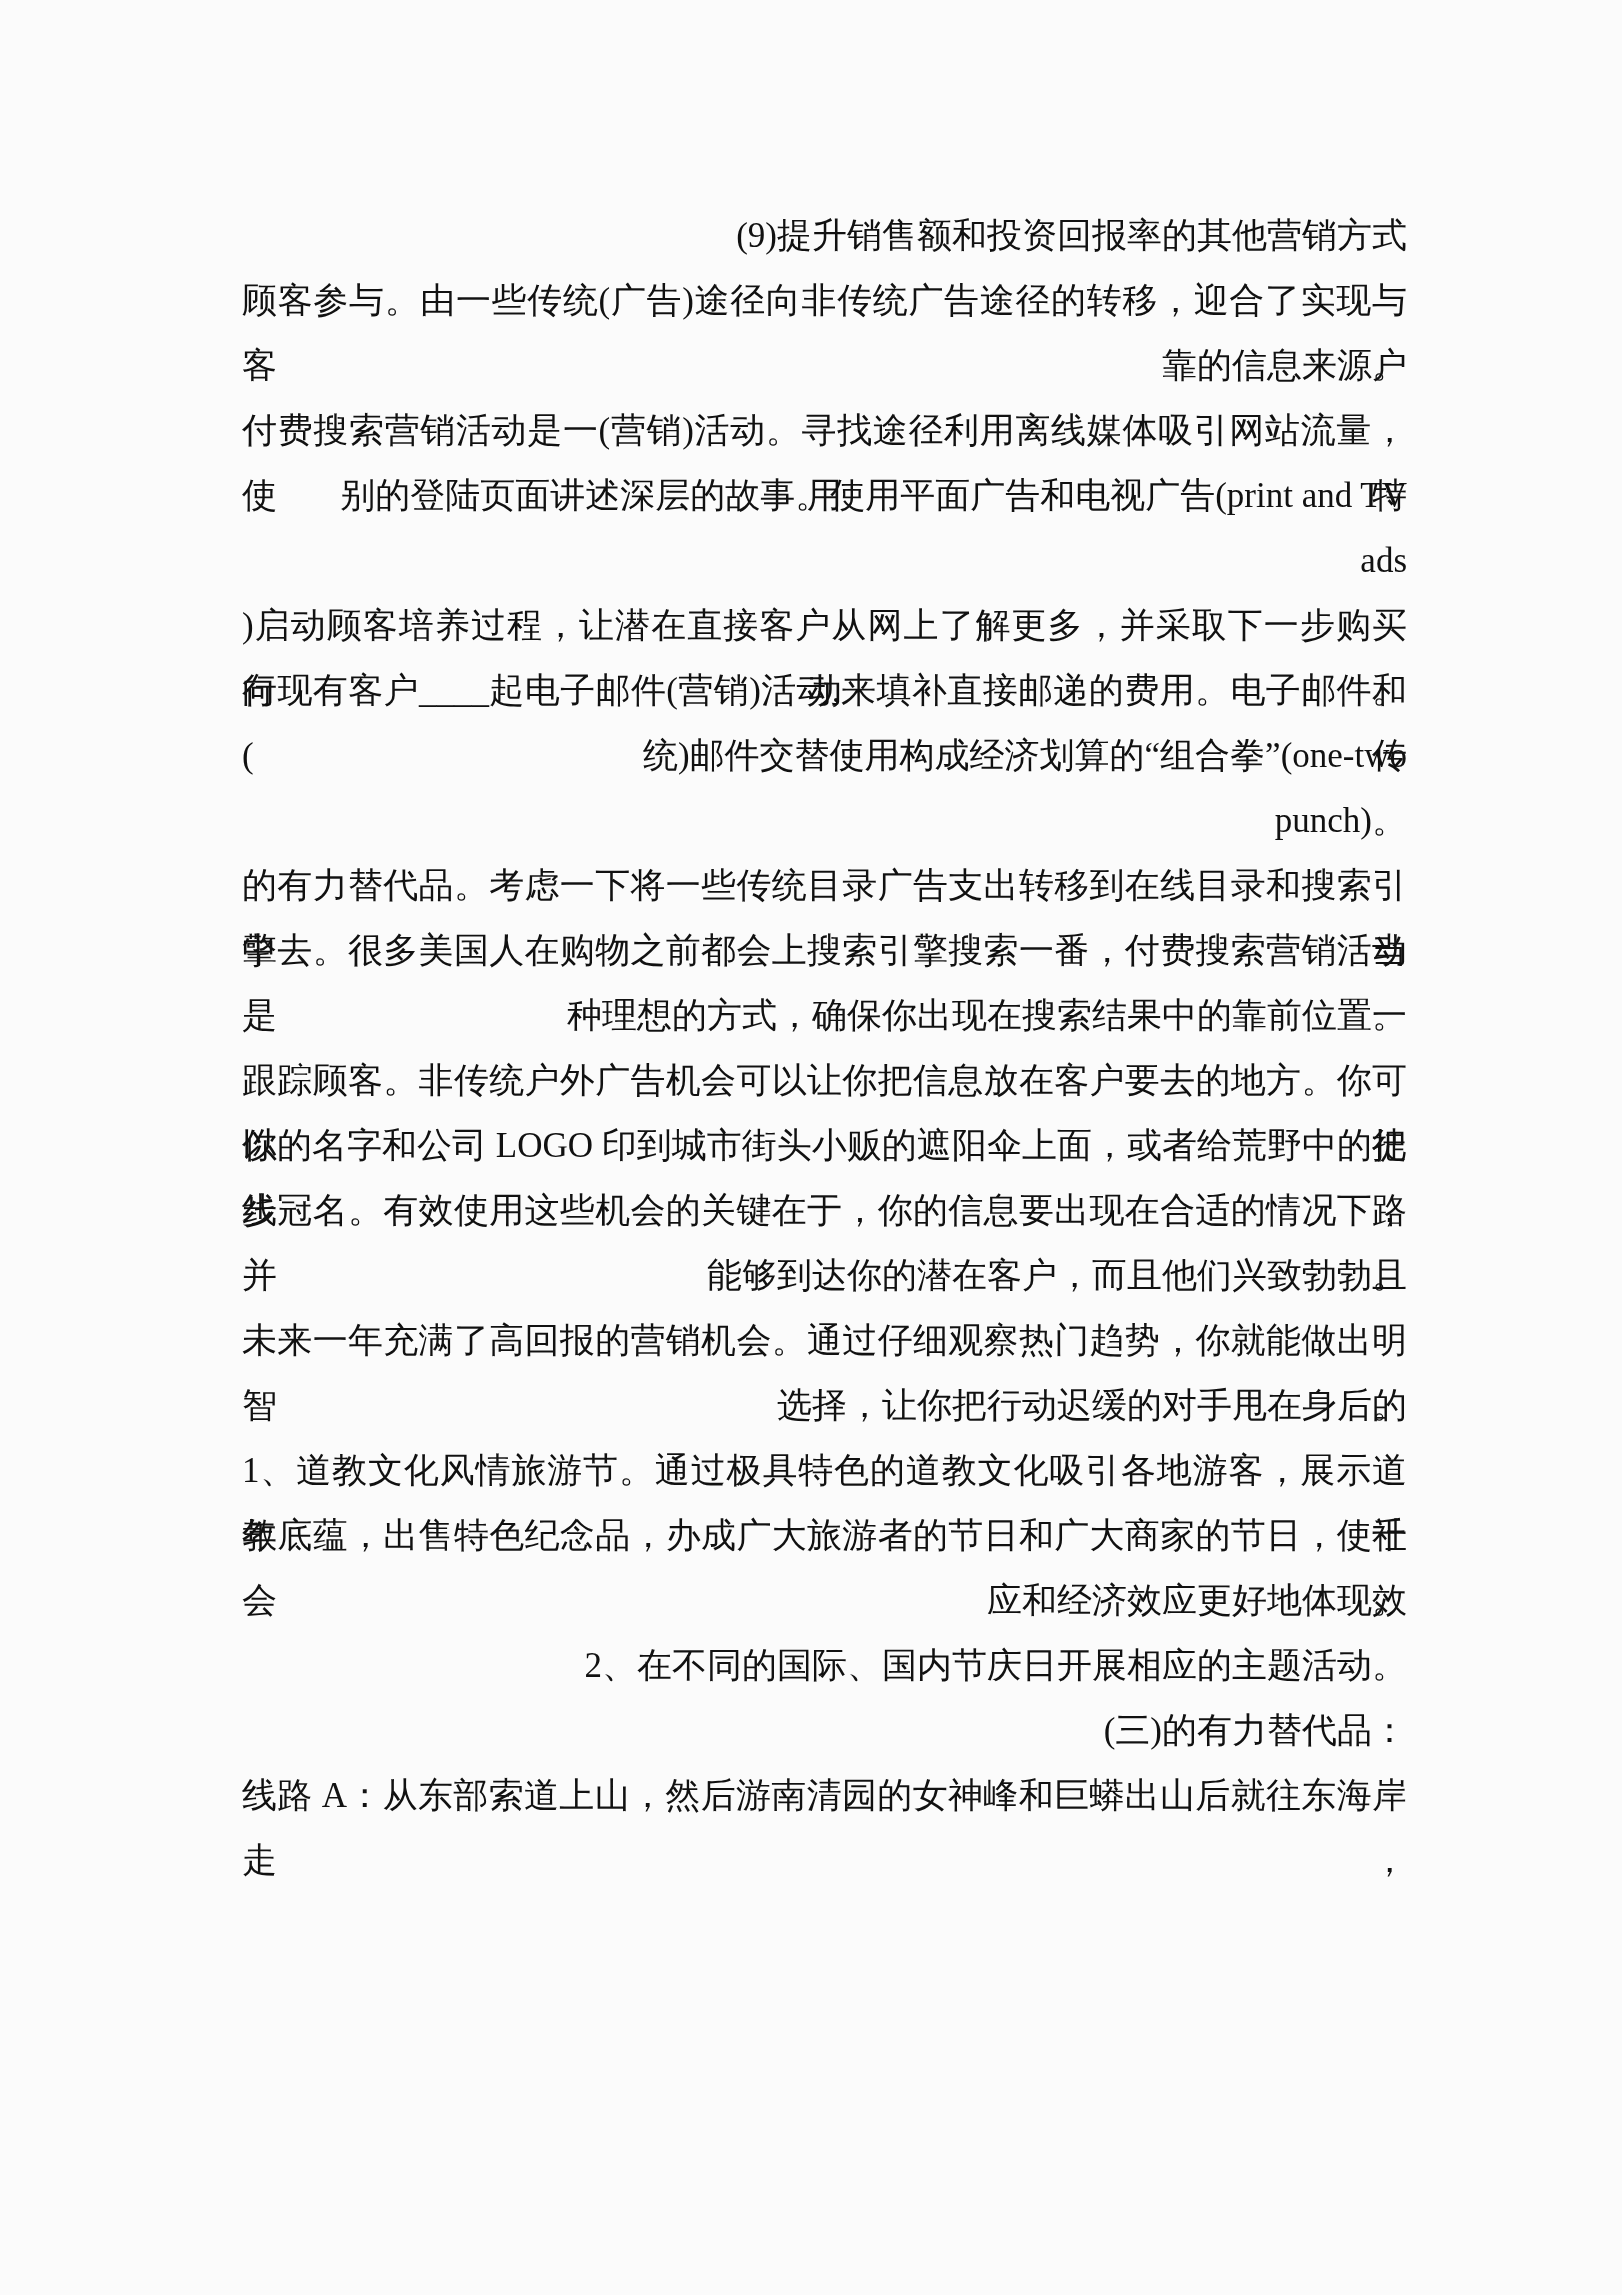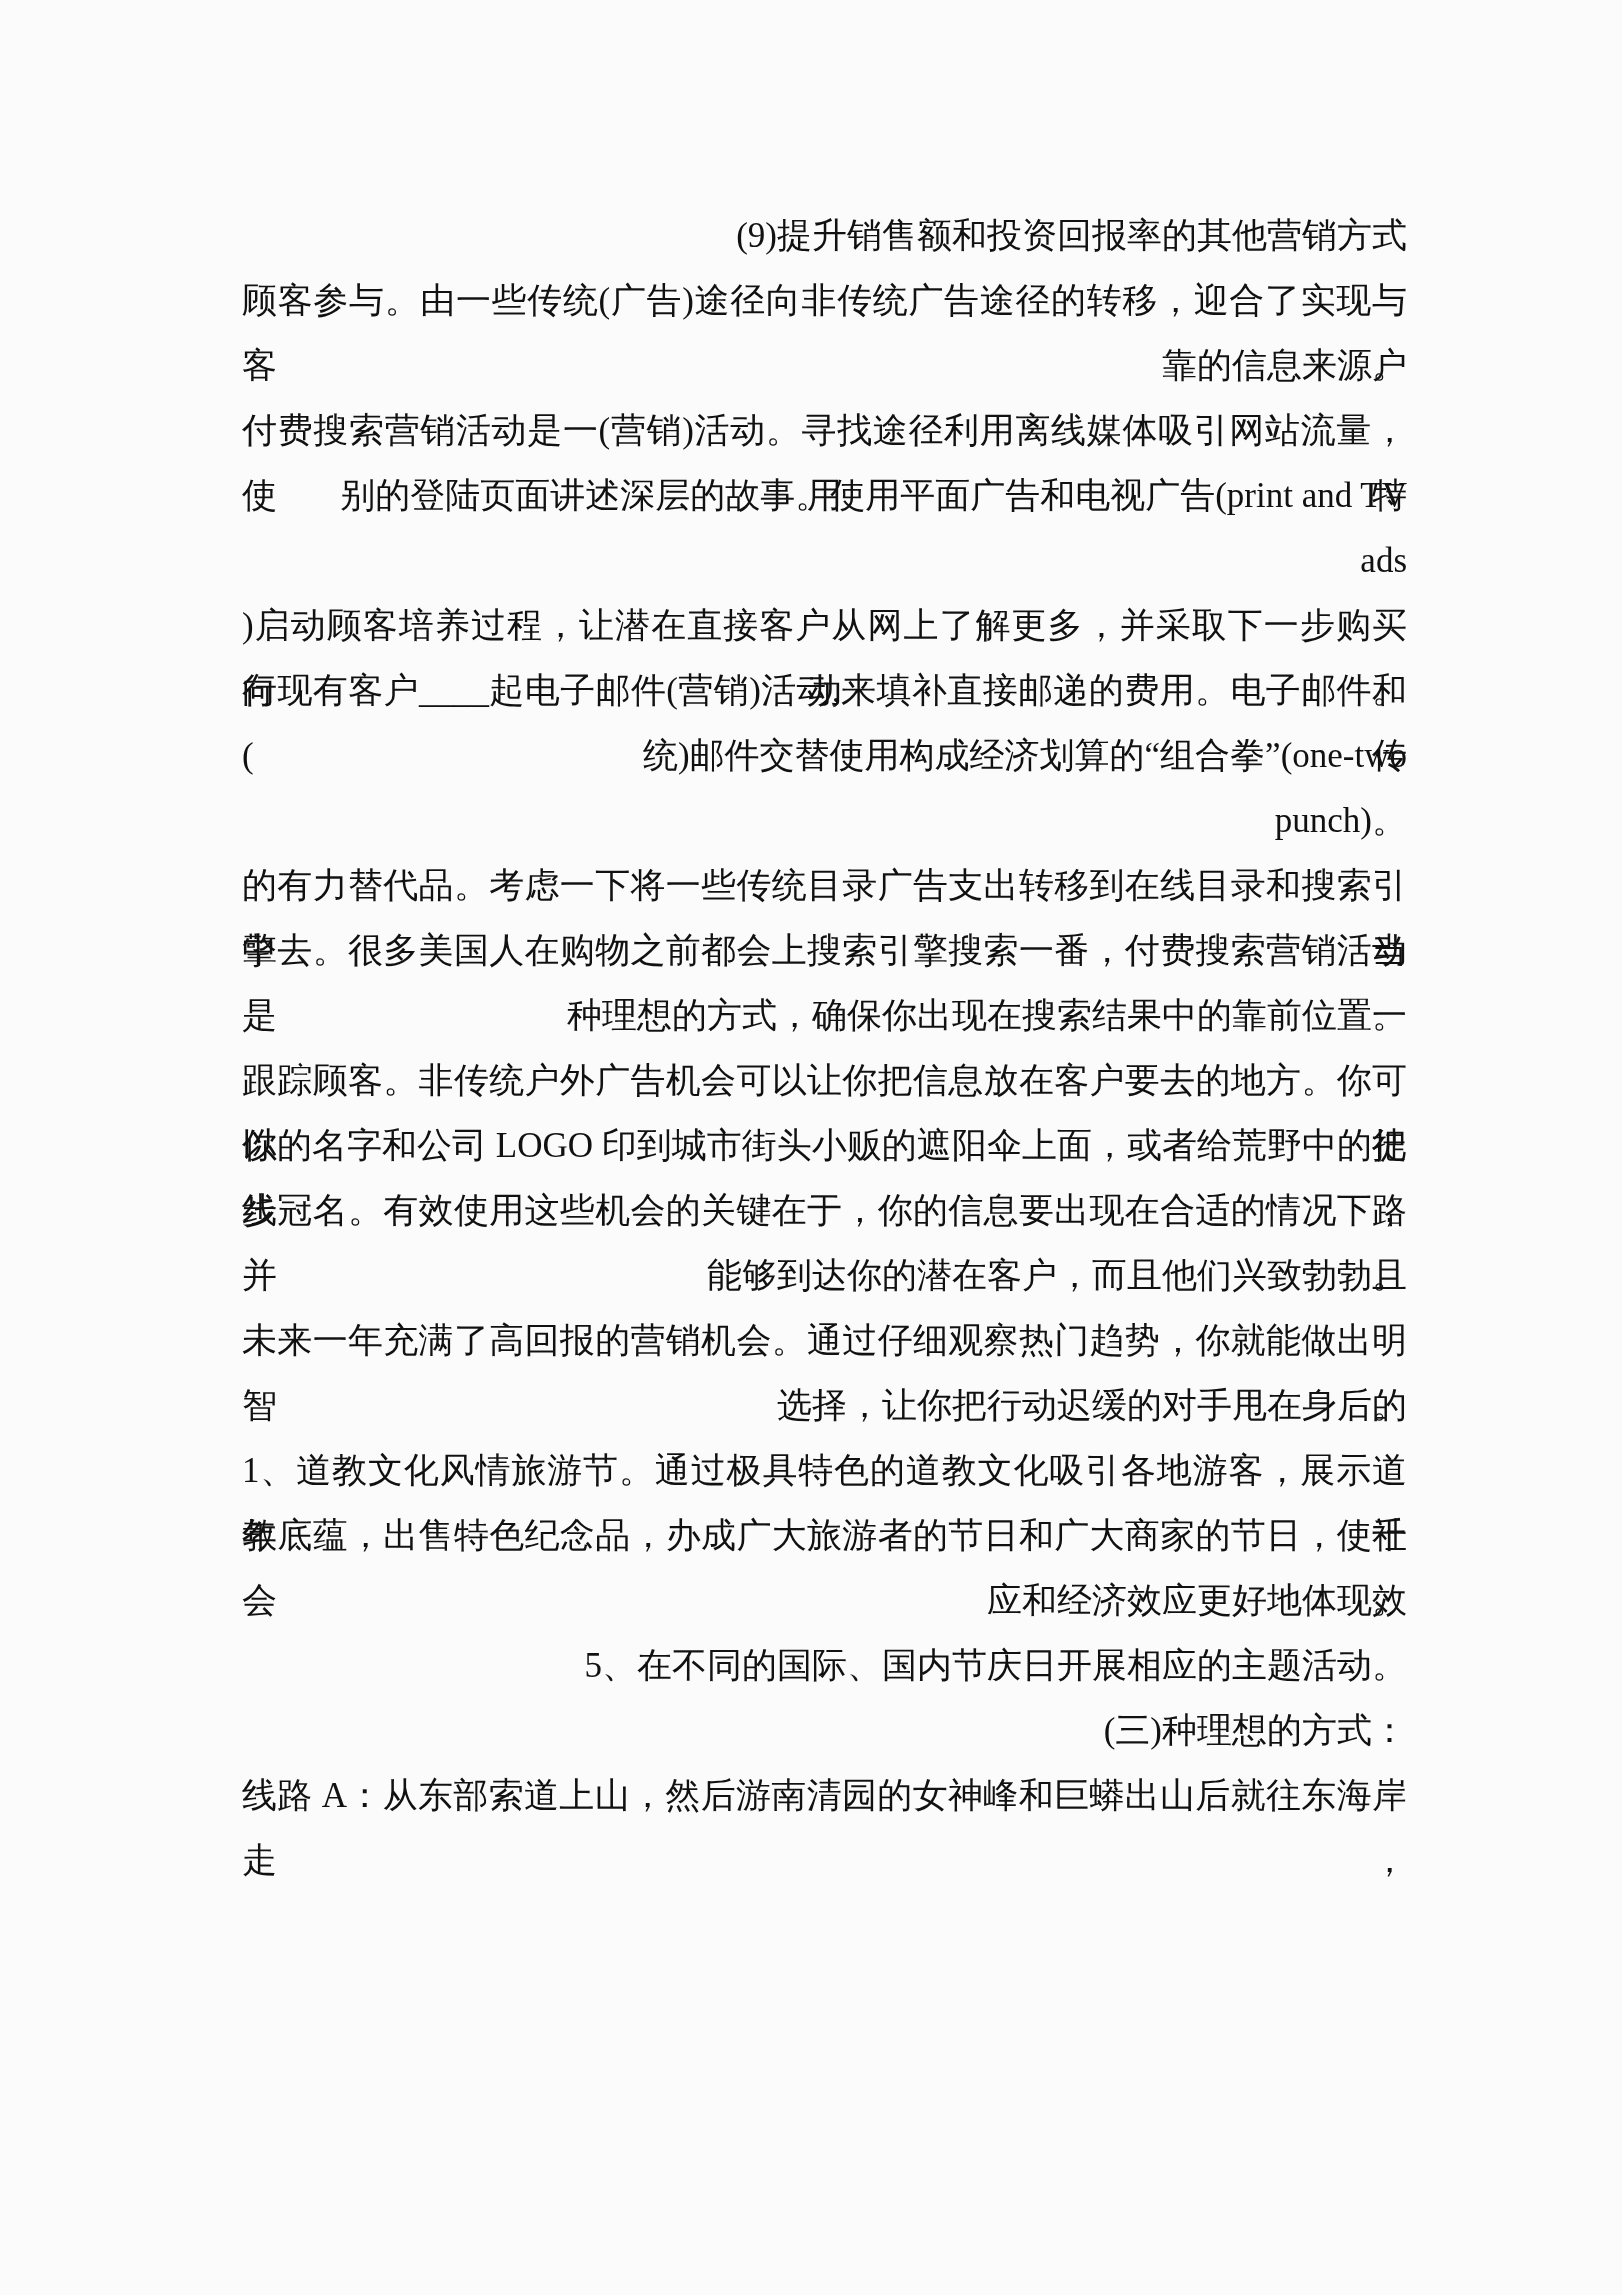--- a/index.html
+++ b/index.html
@@ -58,18 +58,18 @@
       <div class="line">种理想的方式，确保你出现在搜索结果中的靠前位置。</div>
       <div class="line fill">跟踪顾客。非传统户外广告机会可以让你把信息放在客户要去的地方。你可以把</div>
       <div class="line fill">你的名字和公司 LOGO 印到城市街头小贩的遮阳伞上面，或者给荒野中的徒步路</div>
       <div class="line fill">线冠名。有效使用这些机会的关键在于，你的信息要出现在合适的情况下，并且</div>
       <div class="line">能够到达你的潜在客户，而且他们兴致勃勃。</div>
       <div class="line fill">未来一年充满了高回报的营销机会。通过仔细观察热门趋势，你就能做出明智的</div>
       <div class="line">选择，让你把行动迟缓的对手甩在身后。</div>
       <div class="line fill">1、道教文化风情旅游节。通过极具特色的道教文化吸引各地游客，展示道教千</div>
       <div class="line fill">年底蕴，出售特色纪念品，办成广大旅游者的节日和广大商家的节日，使社会效</div>
       <div class="line">应和经济效应更好地体现。</div>
-      <div class="line">5、在不同的国际、国内节庆日开展相应的主题活动。</div>
-      <div class="line">(三)种理想的方式：</div>
+      <div class="line">2、在不同的国际、国内节庆日开展相应的主题活动。</div>
+      <div class="line">(三)的有力替代品：</div>
       <div class="line fill">线路 A：从东部索道上山，然后游南清园的女神峰和巨蟒出山后就往东海岸走，</div>
     </div>
 </main>
 
 
 </body></html>

